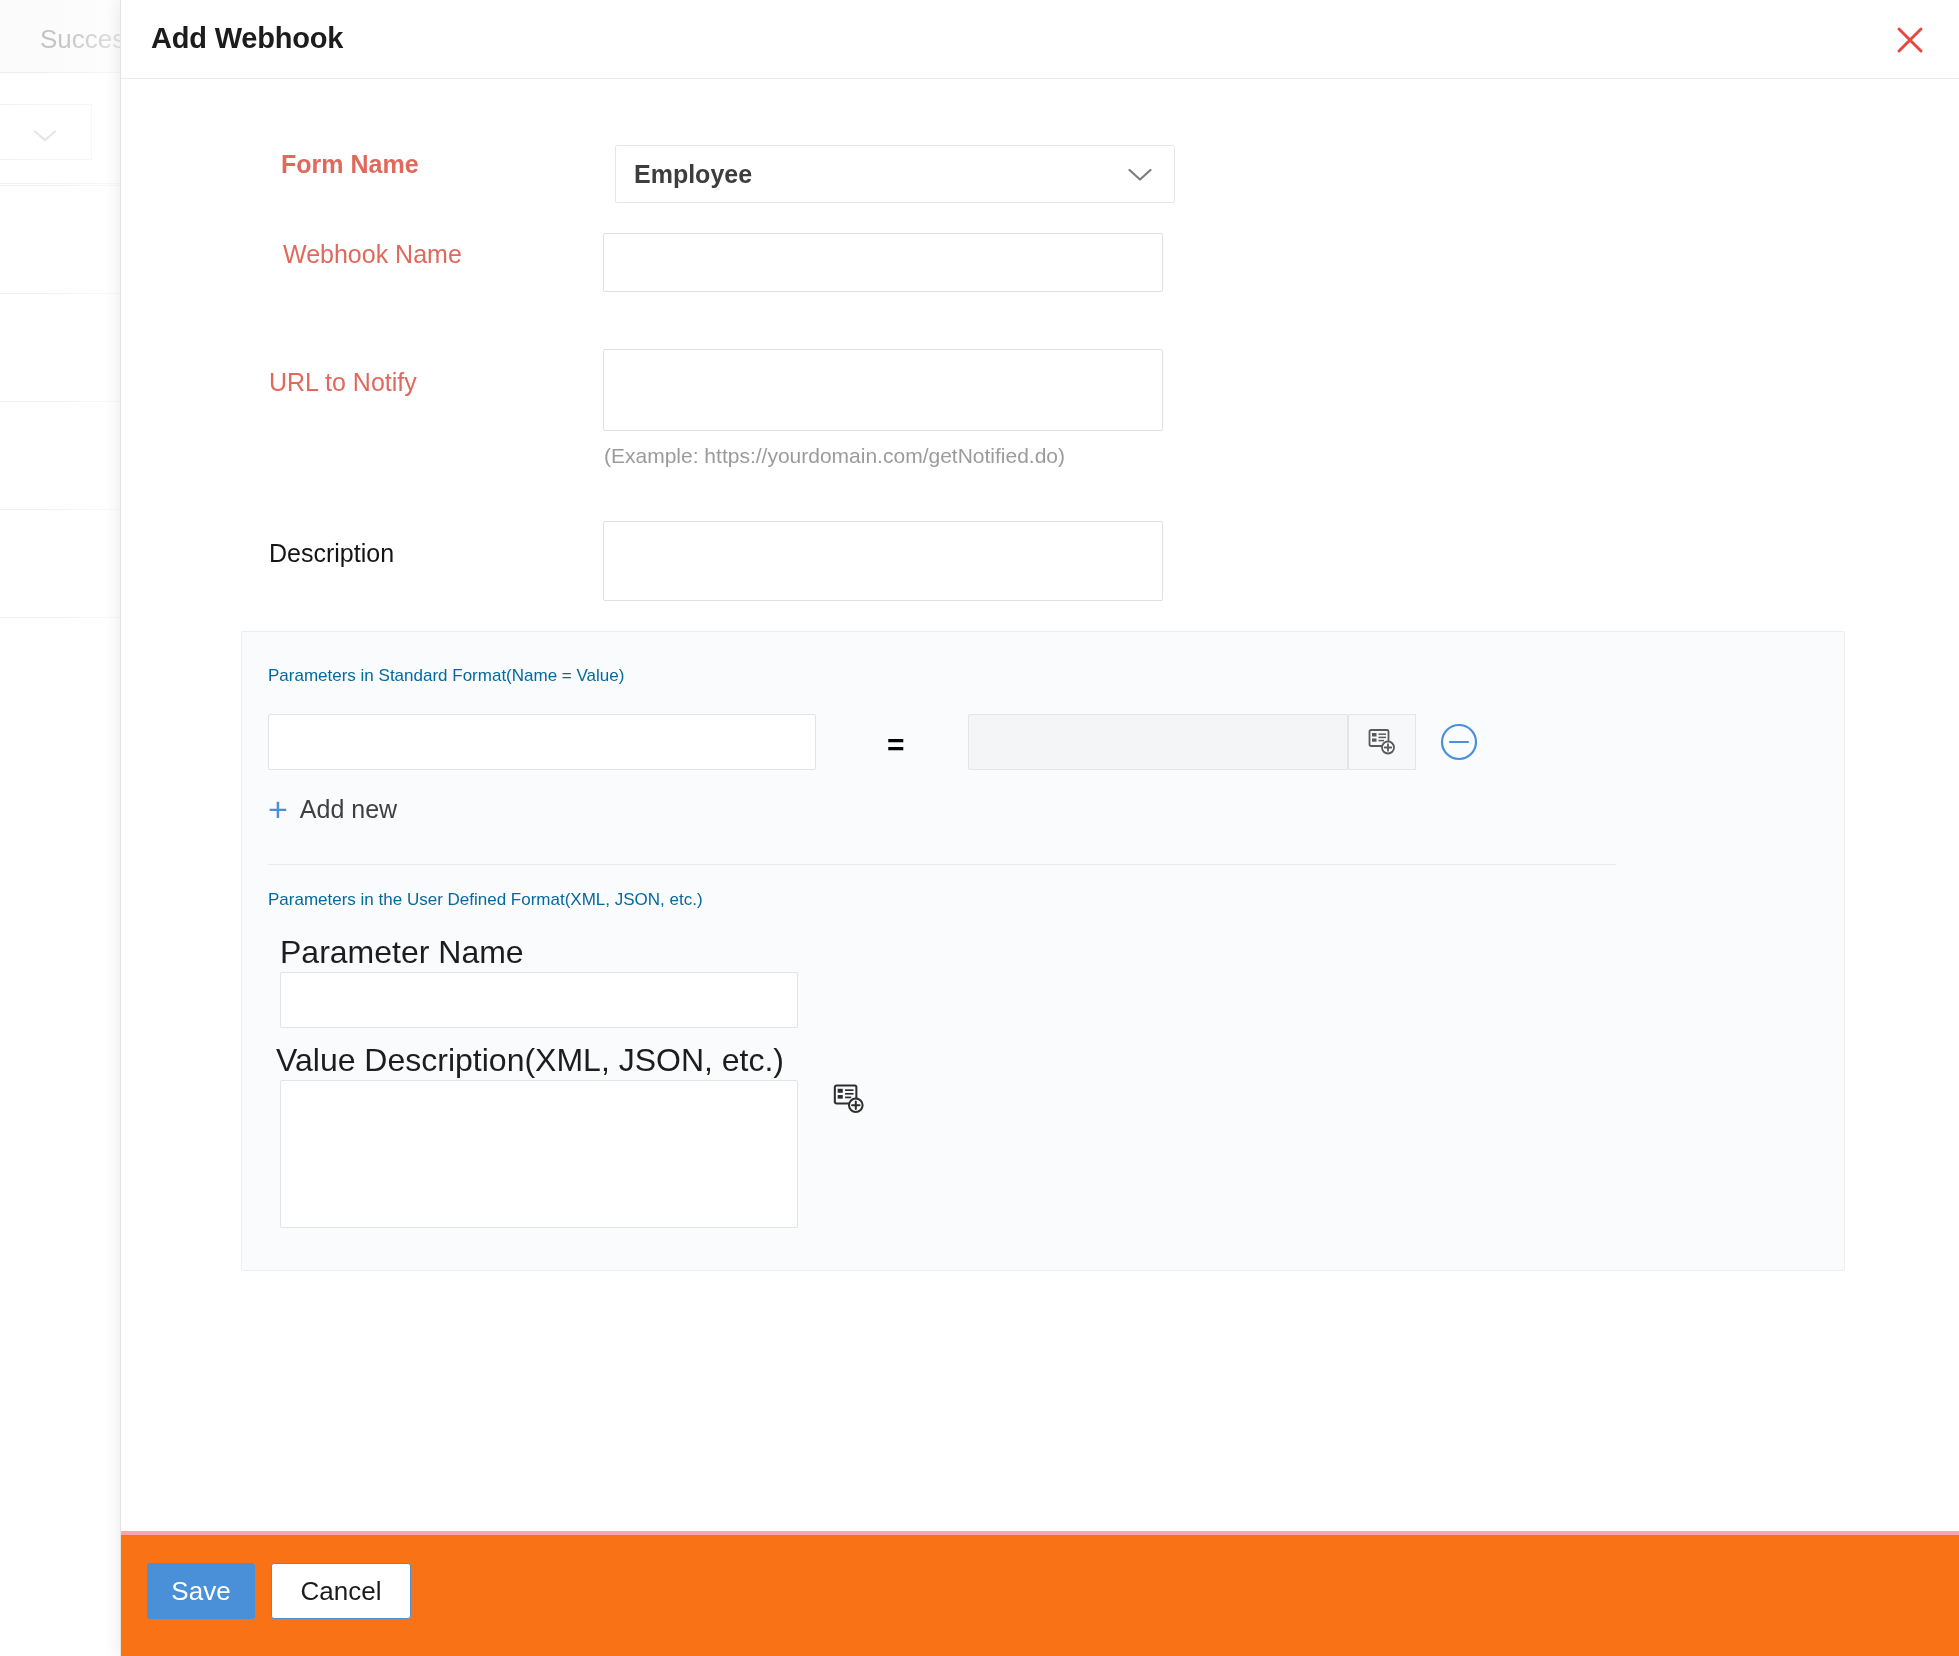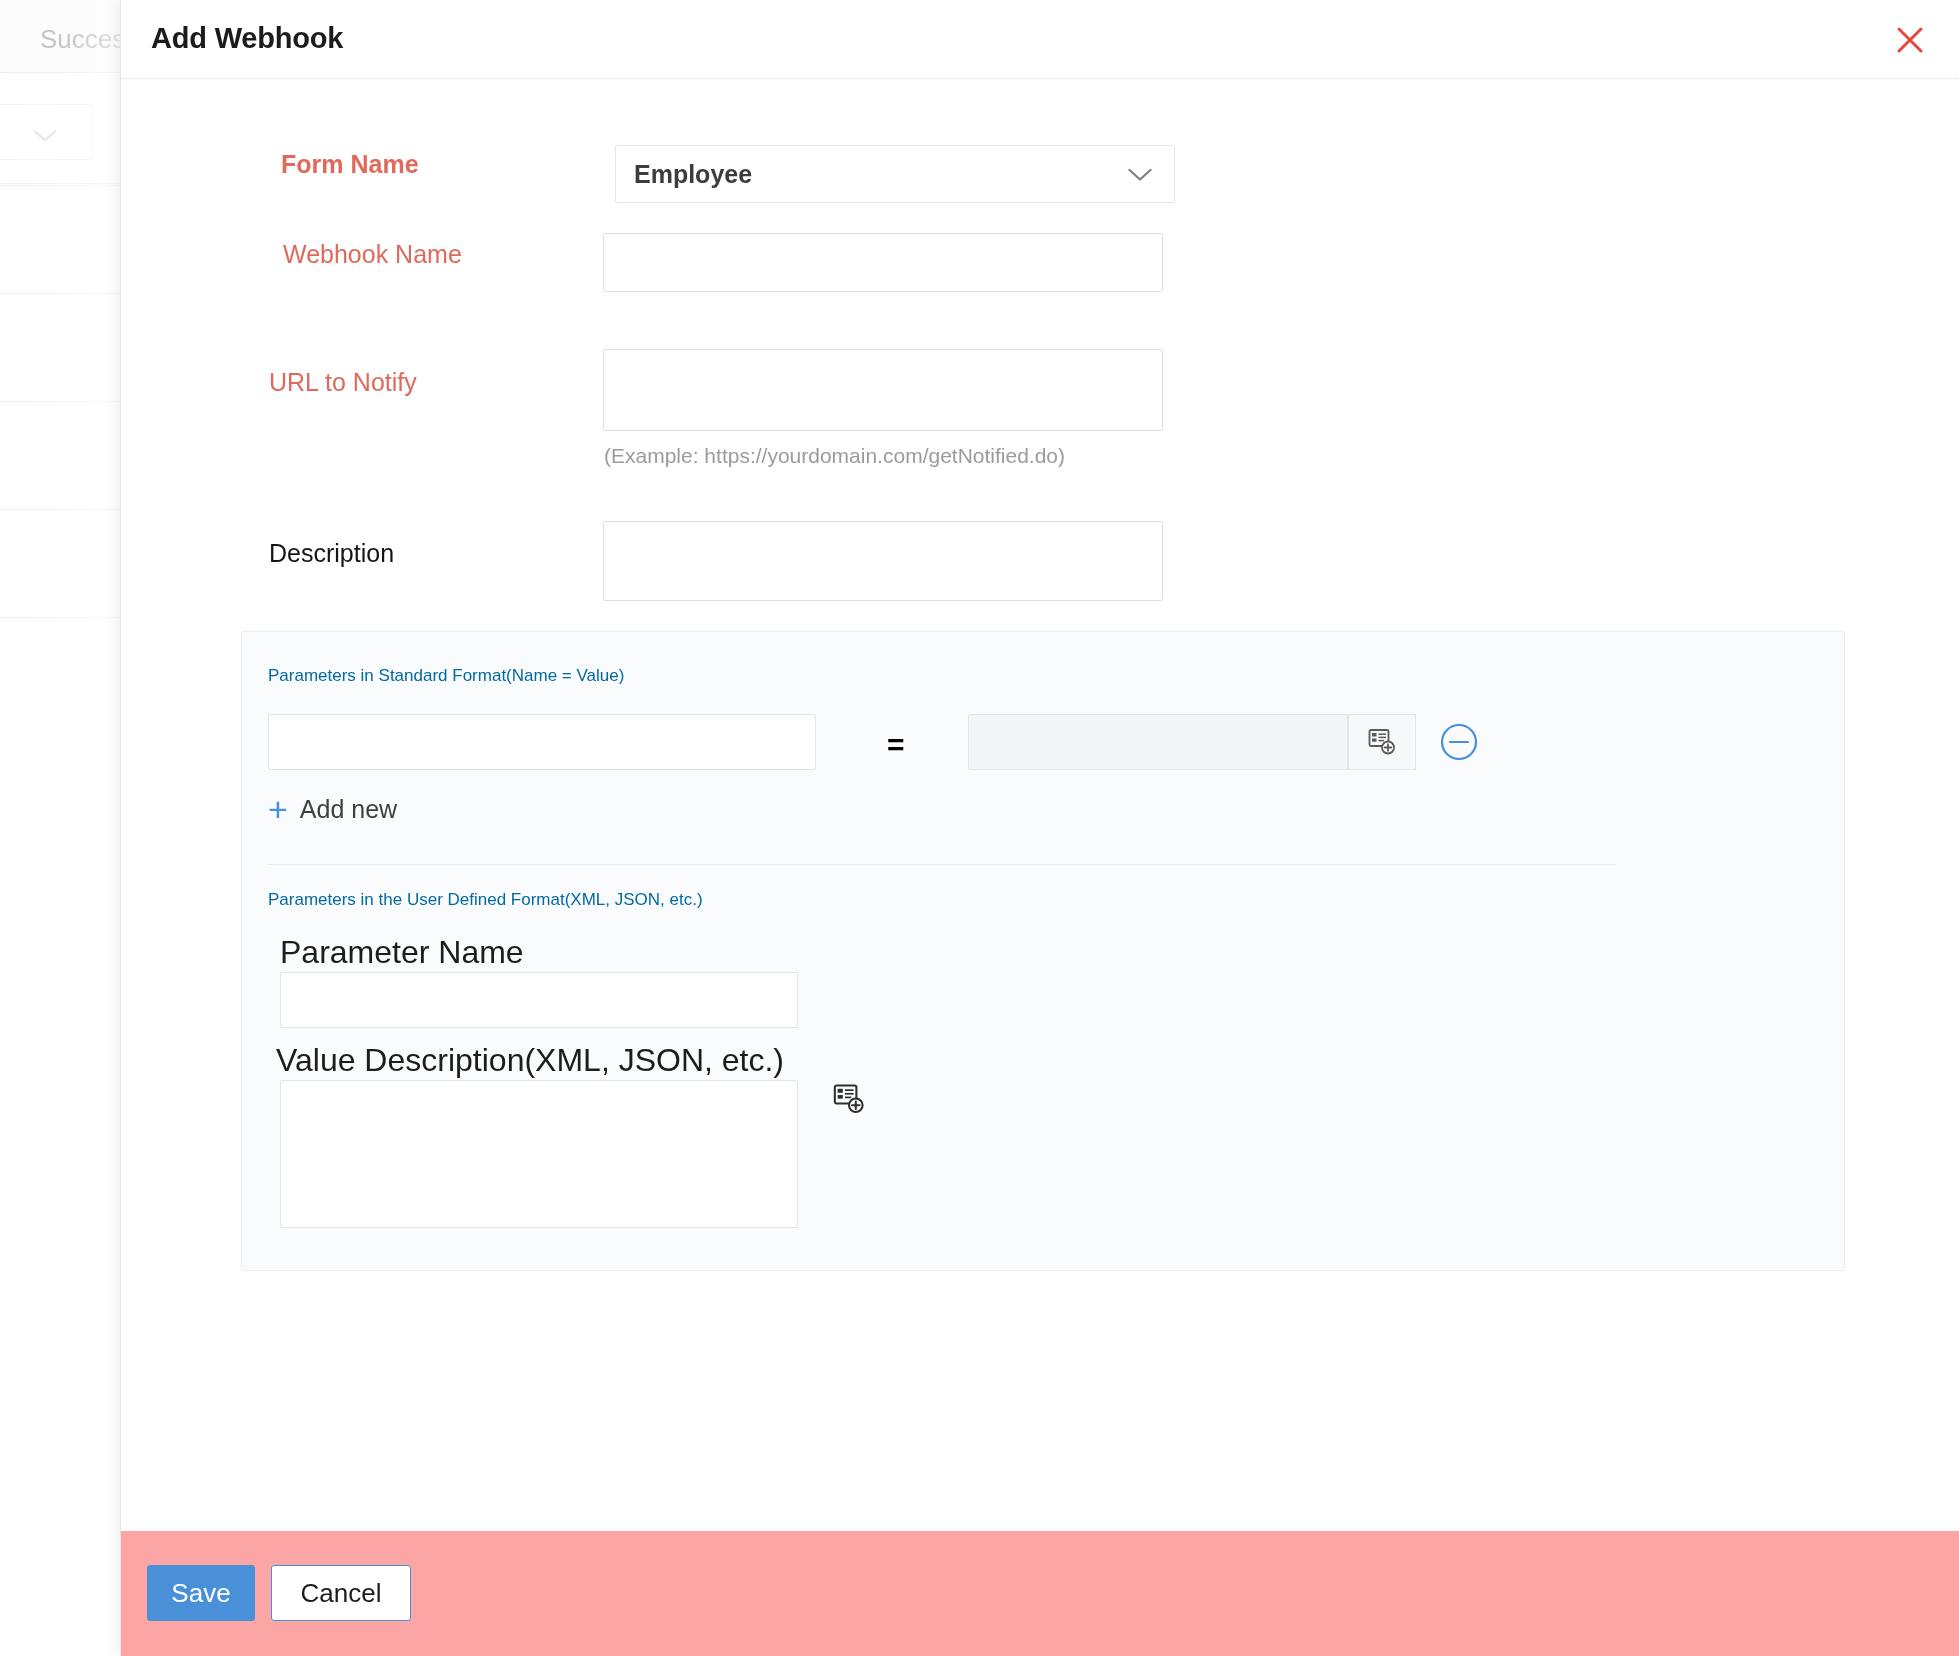--- a/index.html
+++ b/index.html
@@ -308,22 +308,22 @@
   .plain-icon {
     position: absolute;
     cursor: pointer;
   }
 
   
   .modal-footer {
     position: absolute;
     left: 0; bottom: 0;
     width: 1839px; height: 125px;
-    background: #fca5a5;
-    border-top: 6px solid #fca5a5;
+    background: #f97316;
+    border-top: 4px solid #fca5a5;
   }
   .btn {
     position: absolute;
     border-radius: 3px;
     font-size: 26px;
     font-family: "Liberation Sans", sans-serif;
     cursor: pointer;
     display: flex;
     align-items: center;
     justify-content: center;

